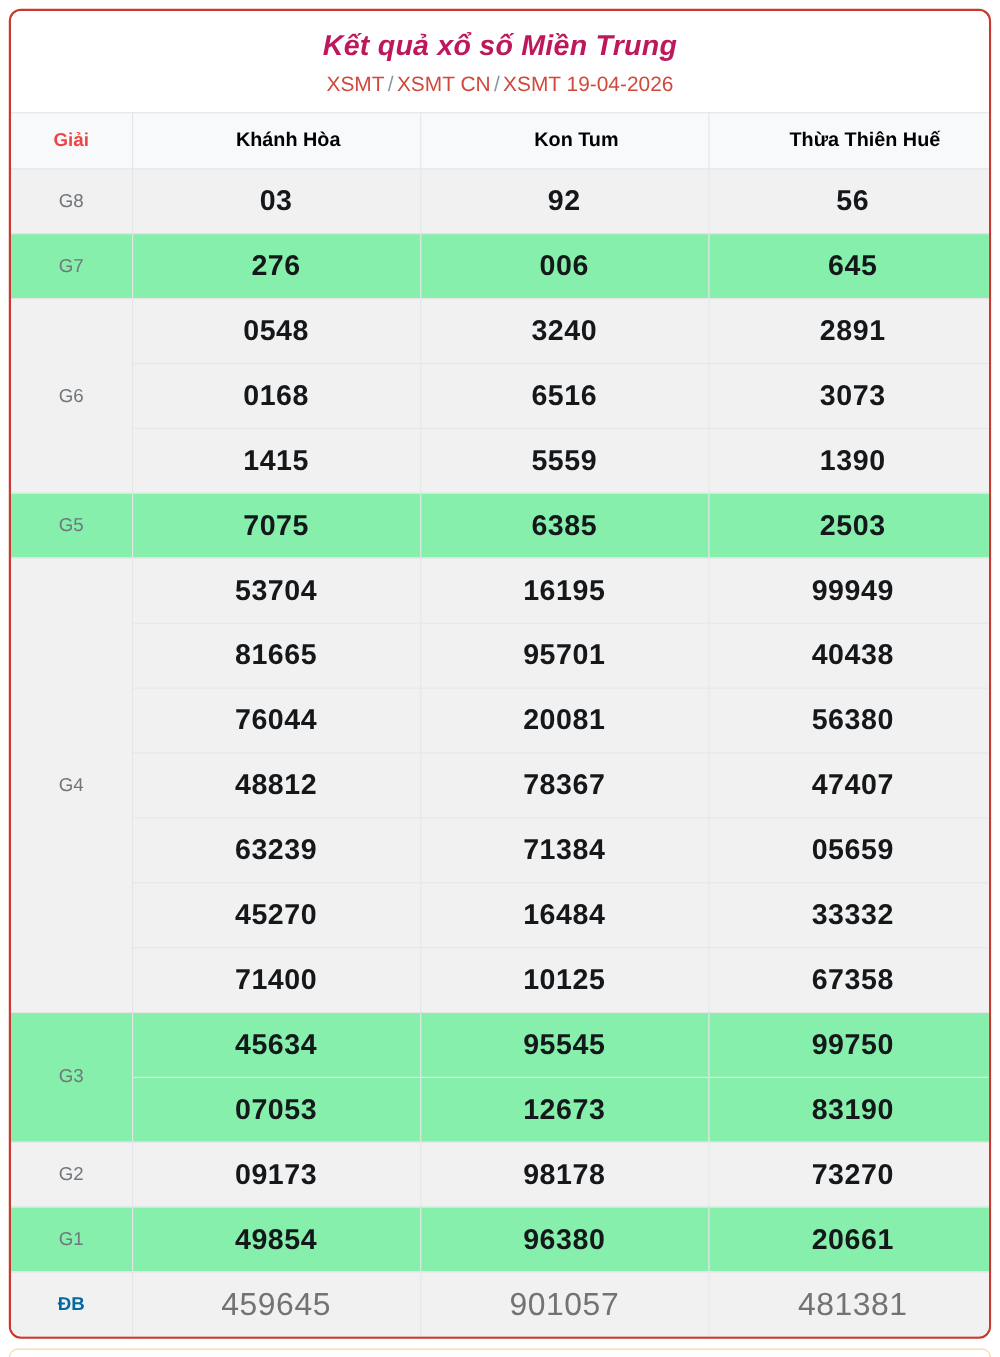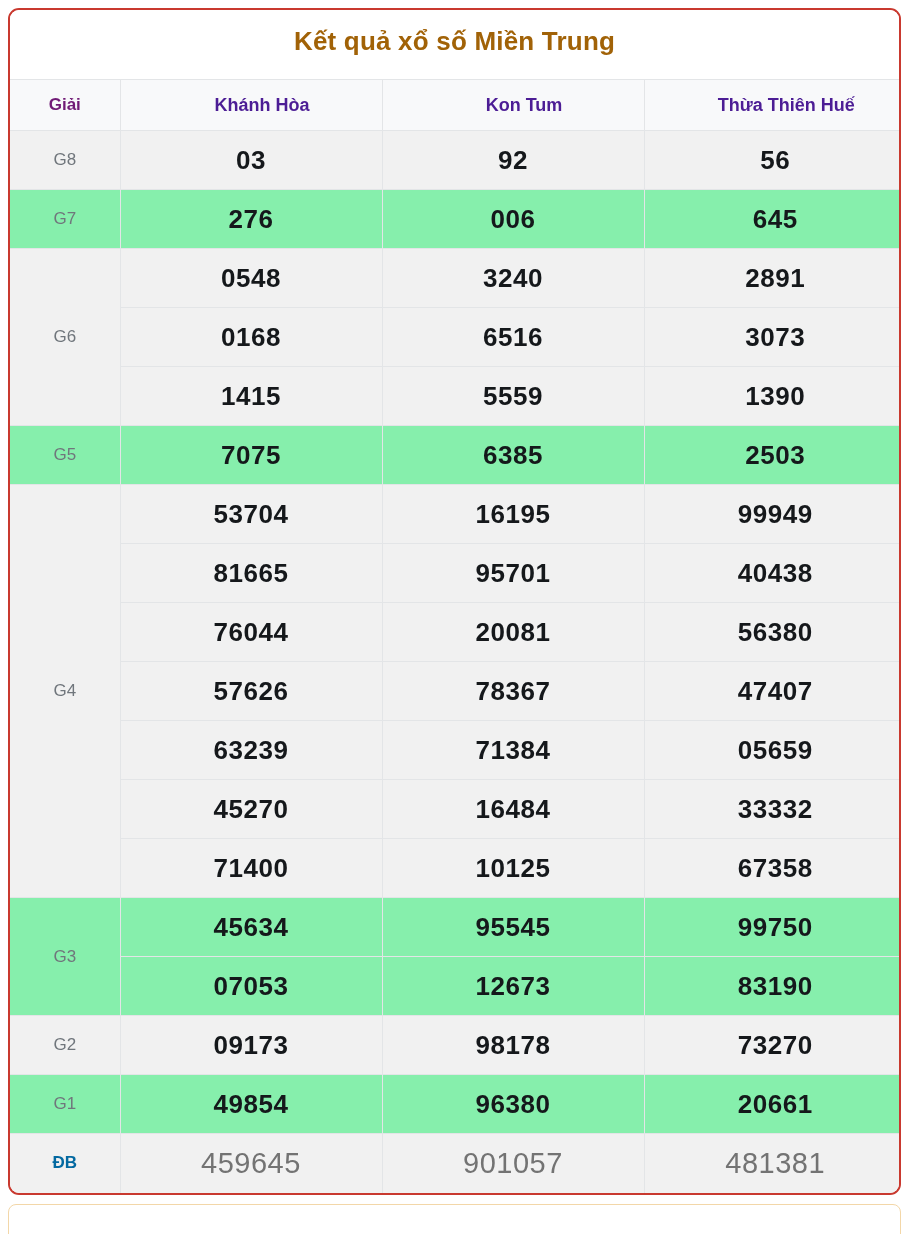--- a/index.html
+++ b/index.html
@@ -23,26 +23,27 @@
     box-sizing: border-box;
     overflow: hidden;
   }
 
   .card-header {
     background: #ffffff;
     padding: 16px 10px 12px 10px;
     text-align: center;
   }
   .card-title {
-    color: #a16207;
+    color: #be185d;
     font-size: 26px;
     font-weight: bold;
     line-height: 1.2;
     margin: 0 0 10px 0;
     letter-spacing: 0.2px;
+    font-style: italic;
   }
   .breadcrumb {
     font-size: 19px;
     line-height: 1.2;
     color: #d0493c;
     white-space: nowrap;
   }
   .breadcrumb .crumb {
     color: #d0493c;
     text-decoration: none;
@@ -71,25 +72,25 @@
     border-right: none;
   }
 
   thead th {
     background: #f8f9fa;
     height: 51px;
     font-weight: bold;
     font-size: 18px;
   }
   th.head-prize {
-    color: #701a75;
+    color: #ef4444;
     font-size: 17px;
   }
   th.head-prov {
-    color: #4c1d95;
+    color: #000000;
     padding-left: 23px;
   }
 
   td.prize-label {
     color: #70767c;
     font-size: 17px;
     font-weight: normal;
     margin-left: 24px;
   }
   td.num {
@@ -124,20 +125,21 @@
     box-sizing: border-box;
   }
 </style>
 </head>
 <body>
 
 <div class="result-card">
 
   <div class="card-header">
     <div class="card-title">Kết quả xổ số Miền Trung</div>
+    <div class="breadcrumb" id="breadcrumb"><a class="crumb" href="#">XSMT</a><span class="sep">/</span><a class="crumb" href="#">XSMT CN</a><span class="sep">/</span><a class="crumb" href="#">XSMT 19-04-2026</a></div>
   </div>
 
   <table class="kq">
     <colgroup>
       <col class="c-prize">
       <col class="c-prov">
       <col class="c-prov">
       <col class="c-prov">
     </colgroup>
     <thead>
@@ -193,21 +195,21 @@
           <td class="num">81665</td>
           <td class="num">95701</td>
           <td class="num">40438</td>
         </tr>
         <tr class="shade">
           <td class="num">76044</td>
           <td class="num">20081</td>
           <td class="num">56380</td>
         </tr>
         <tr class="shade">
-          <td class="num">57626</td>
+          <td class="num">48812</td>
           <td class="num">78367</td>
           <td class="num">47407</td>
         </tr>
         <tr class="shade">
           <td class="num">63239</td>
           <td class="num">71384</td>
           <td class="num">05659</td>
         </tr>
         <tr class="shade">
           <td class="num">45270</td>

